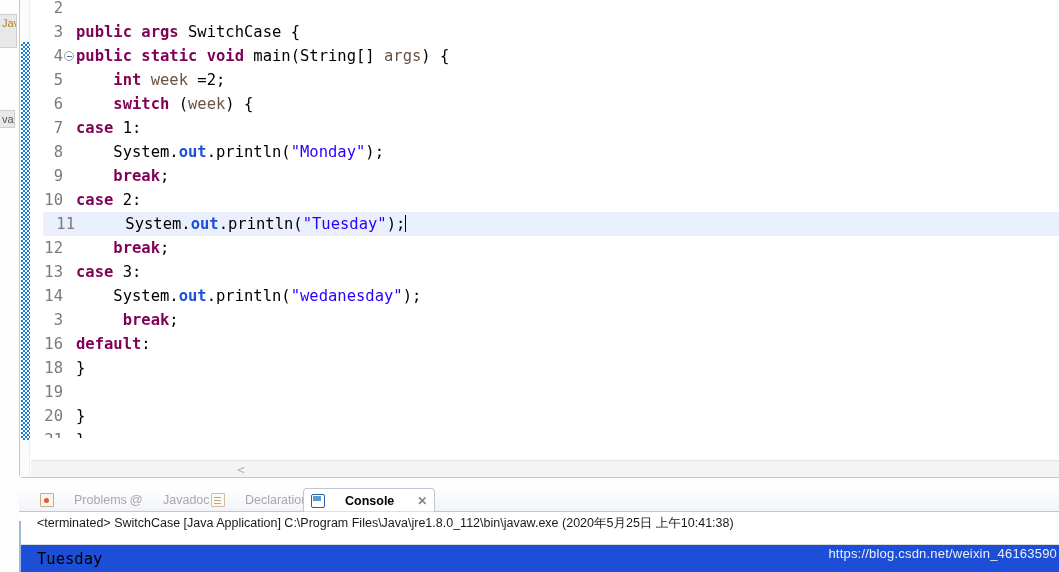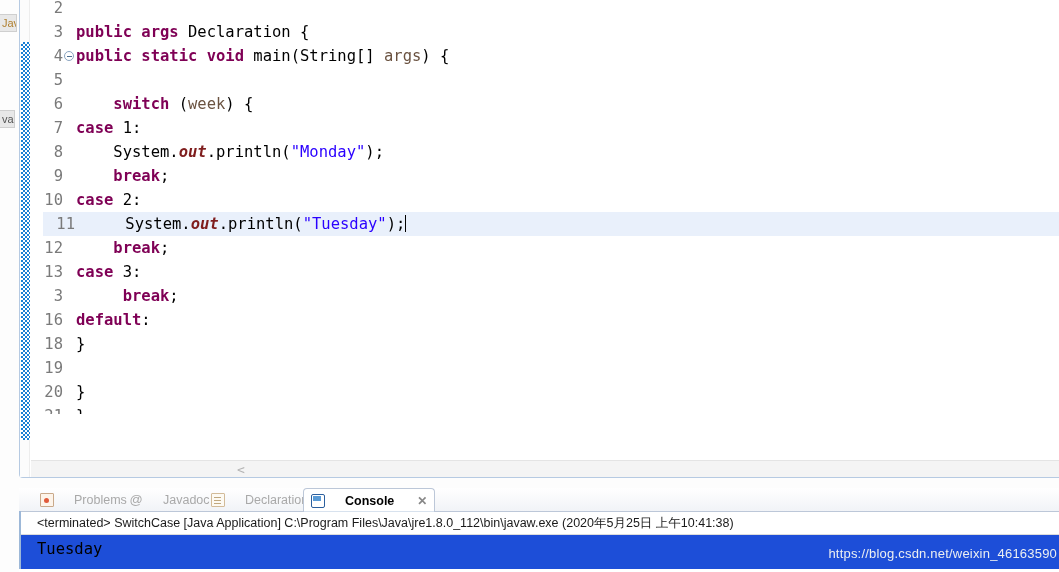--- a/index.html
+++ b/index.html
@@ -26,21 +26,21 @@
     background: #e8e8e8;
     border: 1px solid #cfcfcf;
     border-left: none;
     color: #b08030;
     font-size: 11px;
     padding: 2px 3px 2px 2px;
     line-height: 12px;
     white-space: nowrap;
     overflow: hidden;
   }
-  #edge-tab-1 { top: 14px; width: 17px; height: 18px; }
+  #edge-tab-1 { top: 14px; width: 17px; height: 34px; }
   #edge-tab-2 { top: 110px; width: 15px; height: 18px; color: #555; }
 
   
   #editor {
     position: absolute;
     left: 19px;
     top: -4px;
     width: 1040px;
     height: 482px;
     background: #ffffff;
@@ -127,21 +127,21 @@
   .code-text {
     position: absolute;
     left: 45px;
     top: 0;
     white-space: pre;
   }
 
   
   .kw   { color: #7f0055; font-weight: bold; }
   .str  { color: #2a00ff; }
-  .fld  { color: #7f1d1d; font-weight: bold; font-style: italic; }
+  .fld  { color: #1d4ed8; font-weight: bold; }
   .plain{ color: #000000; }
   .typ  { color: #000000; }
   .arg  { color: #6a5240; }
 
   #caret {
     display: inline-block;
     width: 1px;
     height: 17px;
     background: #000000;
     vertical-align: -3px;
@@ -258,21 +258,21 @@
   }
 
   .tab-close {
     font-size: 12px;
     color: #888;
     margin-left: 3px;
     line-height: 14px;
   }
 
   #console-launch-line {
-    padding: 3px 0 2px 18px;
+    padding: 3px 0 12px 18px;
     font-size: 12.5px;
     color: #1a1a1a;
     white-space: nowrap;
     border-bottom: 1px solid #dcdcdc;
   }
 
   #console-body {
     position: relative;
     padding: 4px 0 0 18px;
     height: 34px;
@@ -313,31 +313,32 @@
   <div id="edge-tab-1" class="edge-tab">Jav</div>
   <div id="edge-tab-2" class="edge-tab">va</div>
 
   <div id="editor">
 
     <div id="annotation-ruler"></div>
     <div id="block-indicator"></div>
 
     <div id="code-surface">
         <div class="code-line"><span class="lineno">2</span><span class="code-text"></span></div>
-        <div class="code-line"><span class="lineno">3</span><span class="code-text"><span class="kw">public</span><span class="plain"> </span><span class="kw">args</span><span class="plain"> Declaration {</span></span></div>
+        <div class="code-line"><span class="lineno">3</span><span class="code-text"><span class="kw">public</span><span class="plain"> </span><span class="kw">args</span><span class="plain"> SwitchCase {</span></span></div>
         <div class="code-line"><span class="lineno">4</span><span class="fold-marker"></span><span class="code-text"><span class="kw">public</span><span class="plain"> </span><span class="kw">static</span><span class="plain"> </span><span class="kw">void</span><span class="plain"> main(</span><span class="typ">String</span><span class="plain">[] </span><span class="arg">args</span><span class="plain">) {</span></span></div>
-        <div class="code-line"><span class="lineno">5</span></div>
+        <div class="code-line"><span class="lineno">5</span><span class="code-text"><span class="plain">    </span><span class="kw">int</span><span class="plain"> </span><span class="arg">week</span><span class="plain"> =2;</span></span></div>
         <div class="code-line"><span class="lineno">6</span><span class="code-text"><span class="plain">    </span><span class="kw">switch</span><span class="plain"> (</span><span class="arg">week</span><span class="plain">) {</span></span></div>
         <div class="code-line"><span class="lineno">7</span><span class="code-text"><span class="kw">case</span><span class="plain"> 1:</span></span></div>
         <div class="code-line"><span class="lineno">8</span><span class="code-text"><span class="plain">    System.</span><span class="fld">out</span><span class="plain">.println(</span><span class="str">"Monday"</span><span class="plain">);</span></span></div>
         <div class="code-line"><span class="lineno">9</span><span class="code-text"><span class="plain">    </span><span class="kw">break</span><span class="plain">;</span></span></div>
         <div class="code-line"><span class="lineno">10</span><span class="code-text"><span class="kw">case</span><span class="plain"> 2:</span></span></div>
         <div class="code-line current"><span class="lineno">11</span><span class="code-text"><span class="plain">    System.</span><span class="fld">out</span><span class="plain">.println(</span><span class="str">"Tuesday"</span><span class="plain">);</span><span id="caret"></span></span></div>
         <div class="code-line"><span class="lineno">12</span><span class="code-text"><span class="plain">    </span><span class="kw">break</span><span class="plain">;</span></span></div>
         <div class="code-line"><span class="lineno">13</span><span class="code-text"><span class="kw">case</span><span class="plain"> 3:</span></span></div>
+        <div class="code-line"><span class="lineno">14</span><span class="code-text"><span class="plain">    System.</span><span class="fld">out</span><span class="plain">.println(</span><span class="str">"wedanesday"</span><span class="plain">);</span></span></div>
         <div class="code-line"><span class="lineno">3</span><span class="code-text"><span class="plain">     </span><span class="kw">break</span><span class="plain">;</span></span></div>
         <div class="code-line"><span class="lineno">16</span><span class="code-text"><span class="kw">default</span><span class="plain">:</span></span></div>
         <div class="code-line"><span class="lineno">18</span><span class="code-text"><span class="plain">}</span></span></div>
         <div class="code-line"><span class="lineno">19</span><span class="code-text"></span></div>
         <div class="code-line"><span class="lineno">20</span><span class="code-text"><span class="plain">}</span></span></div>
         <div class="code-line" style="height: 10px; overflow: hidden;"><span class="lineno">21</span><span class="code-text"><span class="plain">}</span></span></div>
       </div>
 
     <div id="editor-hscroll">
       <span id="hscroll-left-arrow">&lt;</span>

